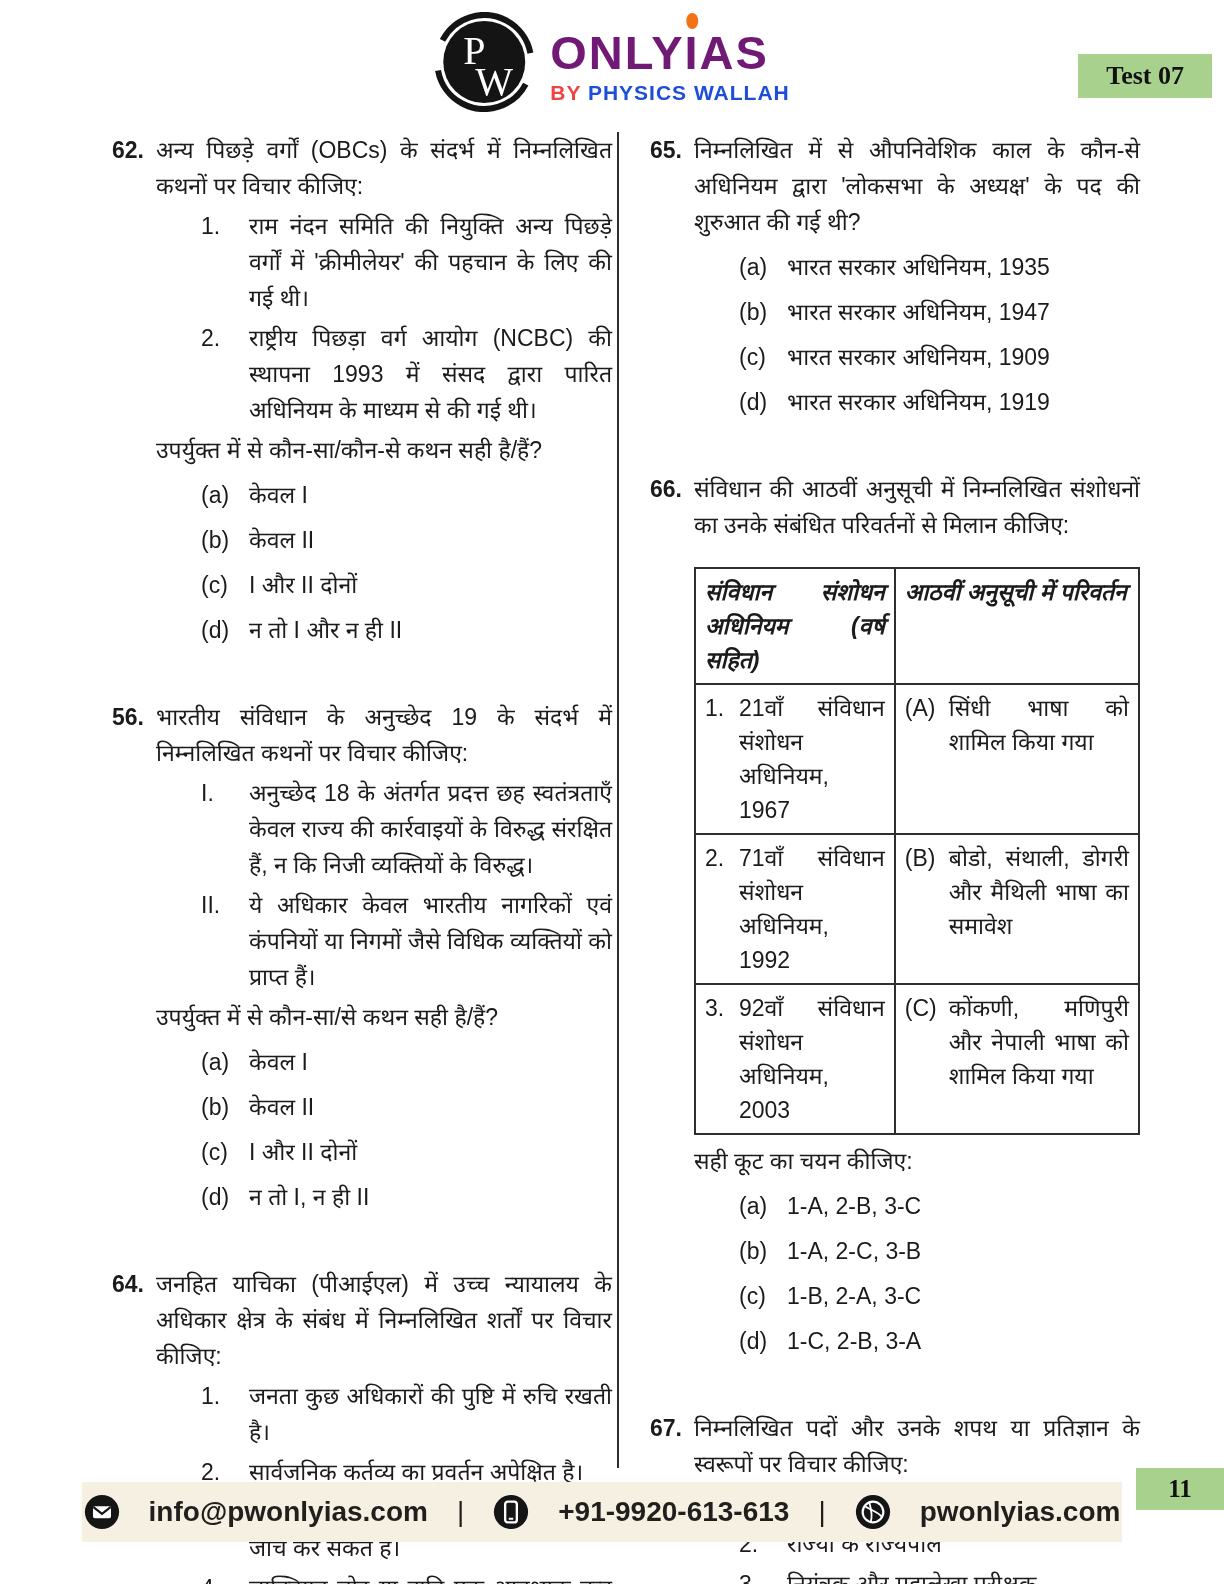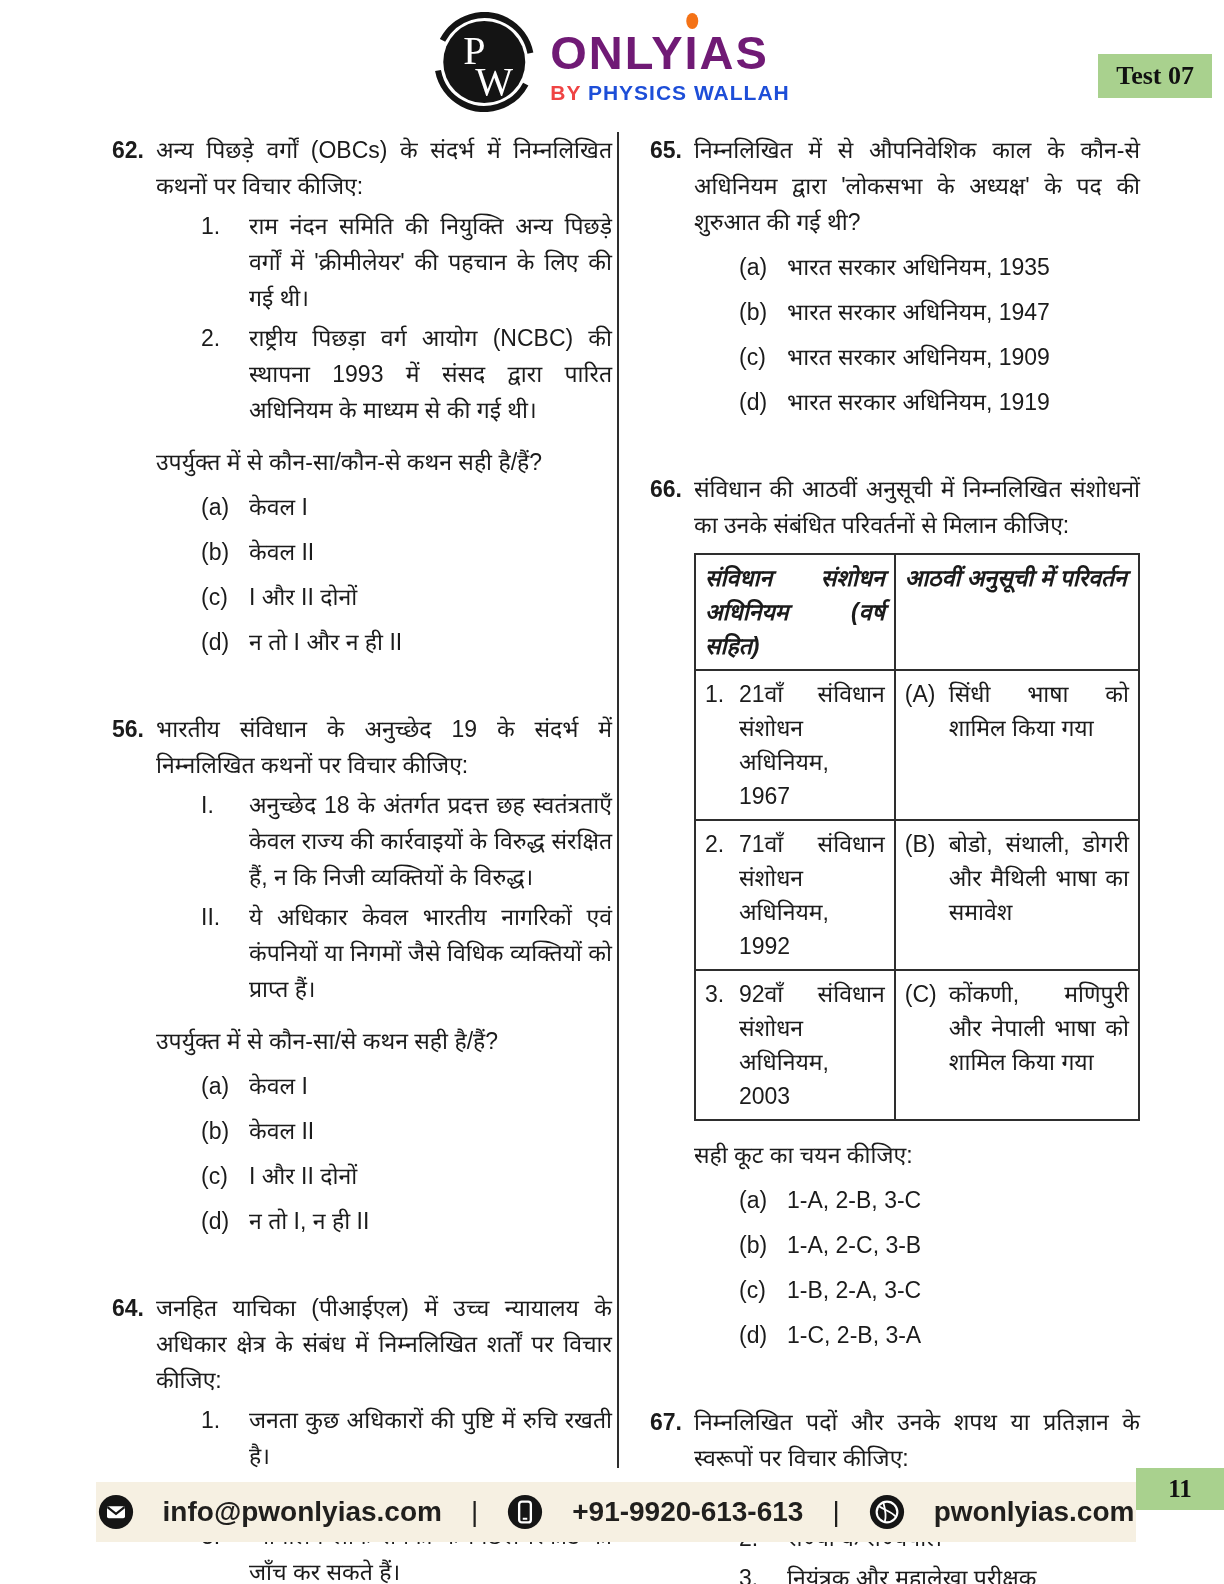--- a/index.html
+++ b/index.html
@@ -20,51 +20,51 @@
   .wordmark { display:flex; flex-direction:column; align-items:flex-start; }
   .brand-line { font-weight:700; font-size:47px; line-height:50px; letter-spacing:2px; color:#701a75; margin-top:10px; }
   .brand-i { position:relative; display:inline-block; }
   .brand-i::before { content:""; position:absolute; top:-15px; left:50%; transform:translateX(-50%);
     width:12px; height:16px; border-radius:50%; background:#F47216; }
   .tagline { font-weight:700; font-size:21px; line-height:26px; letter-spacing:1px; margin-top:2px; }
   .tagline .by { color:#ef4444; }
   .tagline .company { color:#1d4ed8; }
   .test-badge { position:absolute; right:12px; top:44px; background:#A9D18E;
     font-family:"Liberation Serif","DejaVu Serif",serif; font-weight:700; font-size:26px;
-    line-height:30px; padding:7px 18px; color:#111; }
+    line-height:30px; padding:7px 28px; color:#111; }
 
   
   .col { position:absolute; top:132px; }
   .col-left  { left:112px; width:500px; }
   .col-right { left:650px; width:490px; }
   .divider { position:absolute; left:617px; top:132px; width:2px; height:1336px; background:#2e2e2e; }
 
   
   .q { display:grid; grid-template-columns:44px 1fr; margin-bottom:42px; }
   .q-num { font-weight:700; }
   .q-intro { text-align:justify; }
   .sub-list { margin:4px 0 2px 0; }
   .sub { display:grid; grid-template-columns:48px 1fr; margin:4px 0 4px 45px; }
   .sub-t { text-align:justify; }
-  .q-stem { text-align:justify; margin-top:16px; }
+  .q-stem { text-align:justify; margin-top:4px; }
   .opt-list { margin-top:4px; }
   .opt { display:grid; grid-template-columns:48px 1fr; margin:9px 0 9px 45px; }
   .opt-t { text-align:left; }
 
   
-  .match-table { width:100%; border-collapse:collapse; margin:10px 0 8px 0;border-radius:12px; }
+  .match-table { width:100%; border-collapse:collapse; margin:24px 0 8px 0;border-radius:12px; }
   .match-table th, .match-table td { border:2px solid #2e2e2e; vertical-align:top; padding:6px 9px; line-height:34px; }
   .match-table th { font-style:italic; font-weight:700; text-align:justify; }
   .th-acts { width:45%; }
   .cell-pair { display:grid; grid-template-columns:34px 1fr; }
   .cell-pair-r { display:grid; grid-template-columns:44px 1fr; }
   .cell-t { text-align:justify; }
 
   
-  .footer-bar { position:absolute; left:96px; top:1482px; width:1040px; height:60px;
+  .footer-bar { position:absolute; left:82px; top:1482px; width:1040px; height:60px;
     background:#F6F0E2; display:flex; align-items:center; justify-content:center; gap:29px;
     font-weight:700; font-size:28px; color:#201f1d; }
   .f-ico { width:36px; height:36px; flex:0 0 auto; display:block; }
   .f-sep { font-weight:400; color:#201f1d; }
   .page-badge { position:absolute; right:0; top:1468px; width:88px; height:42px; background:#A9D18E;
     display:flex; align-items:center; justify-content:center;
     font-family:"Liberation Serif","DejaVu Serif",serif; font-weight:700; font-size:25px; color:#111; }
 </style>
 </head>
 <body>

